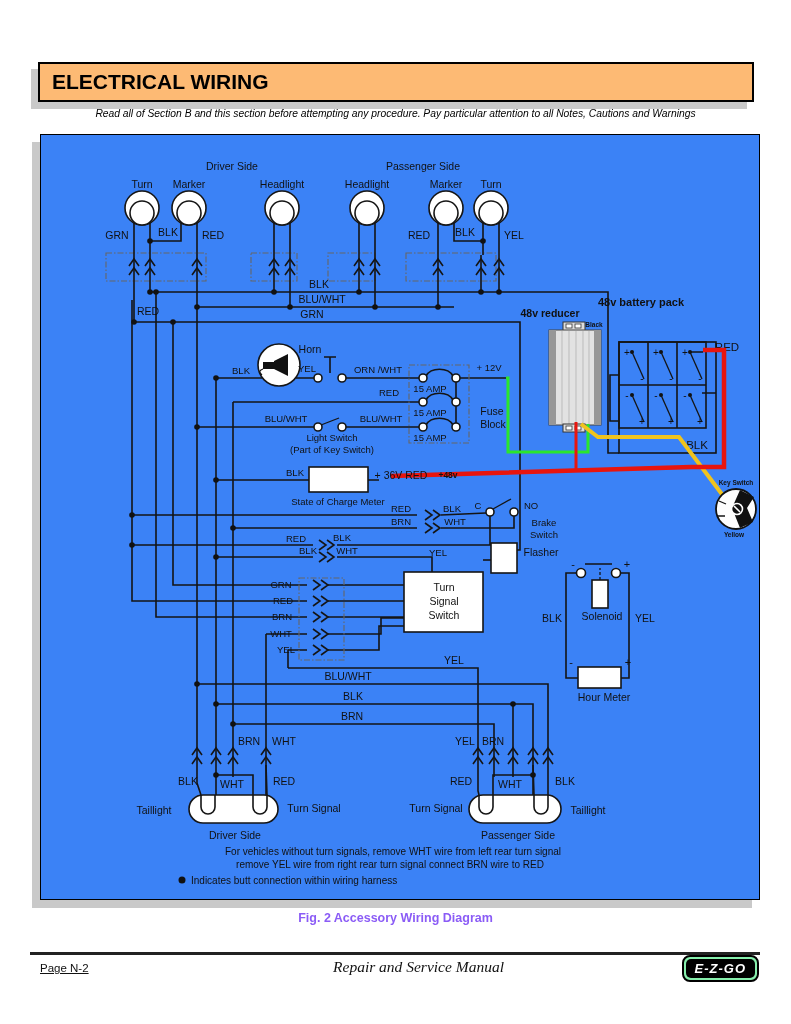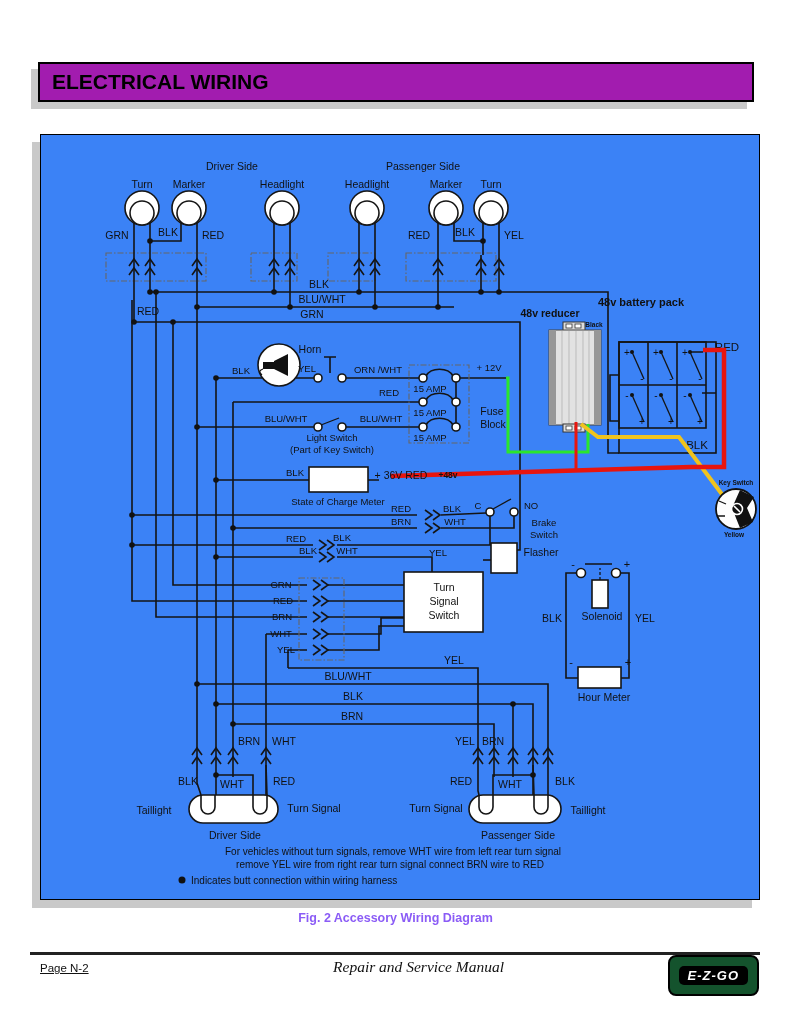--- a/index.html
+++ b/index.html
@@ -1,19 +1,19 @@
 <!DOCTYPE html>
 <html><head>
 <meta charset="utf-8">
 <style>
   html,body{margin:0;padding:0;background:#ffffff;}
   #page{position:relative;width:791px;height:1024px;background:#fff;overflow:hidden;
         font-family:"Liberation Sans", sans-serif;color:#111;}
   
-  #title-box{position:absolute;left:38px;top:62px;width:712px;height:36px;background:#a21caf;
+  #title-box{position:absolute;left:38px;top:62px;width:712px;height:36px;background:#fdba74;
              border:2.5px solid #000;box-shadow:-7px 7px 0 #c9c9c9;display:flex;align-items:center;}
   #title-box h1{margin:0 0 0 12px;font-size:21px;font-weight:800;letter-spacing:0;color:#000;}
   #subtitle{position:absolute;left:0;top:108px;width:791px;text-align:center;
             font-size:10.3px;font-style:italic;color:#000;}
   
   #diagram-box{position:absolute;left:40px;top:134px;width:718px;height:764px;background:#3b82f6;
                border:1.5px solid #000;box-shadow:-8px 8px 0 #c9c9c9;}
   svg text{font-family:"Liberation Sans", sans-serif;fill:#111;}
   .lbl{font-size:9.5px;}
   .lbl10{font-size:10.5px;}
@@ -24,32 +24,33 @@
   .chev{stroke:#151515;stroke-width:1.6;fill:none;}
   .comp{stroke:#151515;stroke-width:1.6;fill:#fff;}
   
   #caption{position:absolute;left:0;top:911px;width:791px;text-align:center;
            font-size:12.5px;font-weight:bold;color:#8b5cf6;}
   #footer-rule{position:absolute;left:30px;top:952px;width:730px;height:2.5px;background:#222;}
   #footer-page{position:absolute;left:40px;top:962px;font-size:11.5px;text-decoration:underline;}
   #footer-center{position:absolute;left:0;top:958px;width:791px;text-align:center;
                  font-family:"Liberation Serif", serif;font-style:italic;font-size:15.5px;margin-left:23px;}
   #logo{position:absolute;right:32px;top:955px;border:2.5px solid #000;border-radius:8px;
-        padding:9px;background:#14532d;}
+        padding:2px;background:#86efac;}
   #logo .inner{background:#000;color:#fff;border-radius:5px;padding:2px 9px;
                font-size:13px;font-weight:800;font-style:italic;letter-spacing:1px;}
 </style>
 </head>
 <body>
 
 <div id="page">
 
   <div id="title-box">
     <h1>ELECTRICAL WIRING</h1>
   </div>
+  <div id="subtitle">Read all of Section B and this section before attempting any procedure. Pay particular attention to all Notes, Cautions and Warnings</div>
 
   <div id="diagram-box">
   <svg width="718" height="764" viewBox="0 0 718 764">
 
     <g>
       <text class="lbl10" x="191" y="35" text-anchor="middle">Driver Side</text>
       <text class="lbl10" x="382" y="35" text-anchor="middle">Passenger Side</text>
       <text class="lbl10" x="101" y="53" text-anchor="middle">Turn</text>
       <text class="lbl10" x="148" y="53" text-anchor="middle">Marker</text>
       <text class="lbl10" x="241" y="53" text-anchor="middle">Headlight</text>

